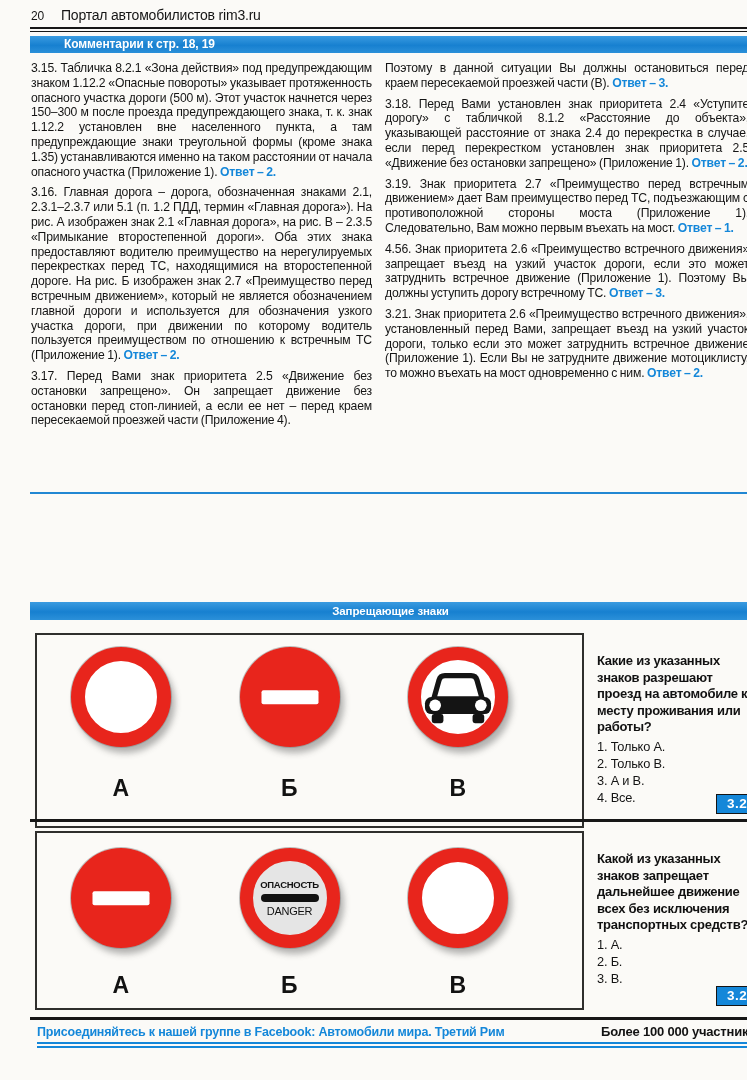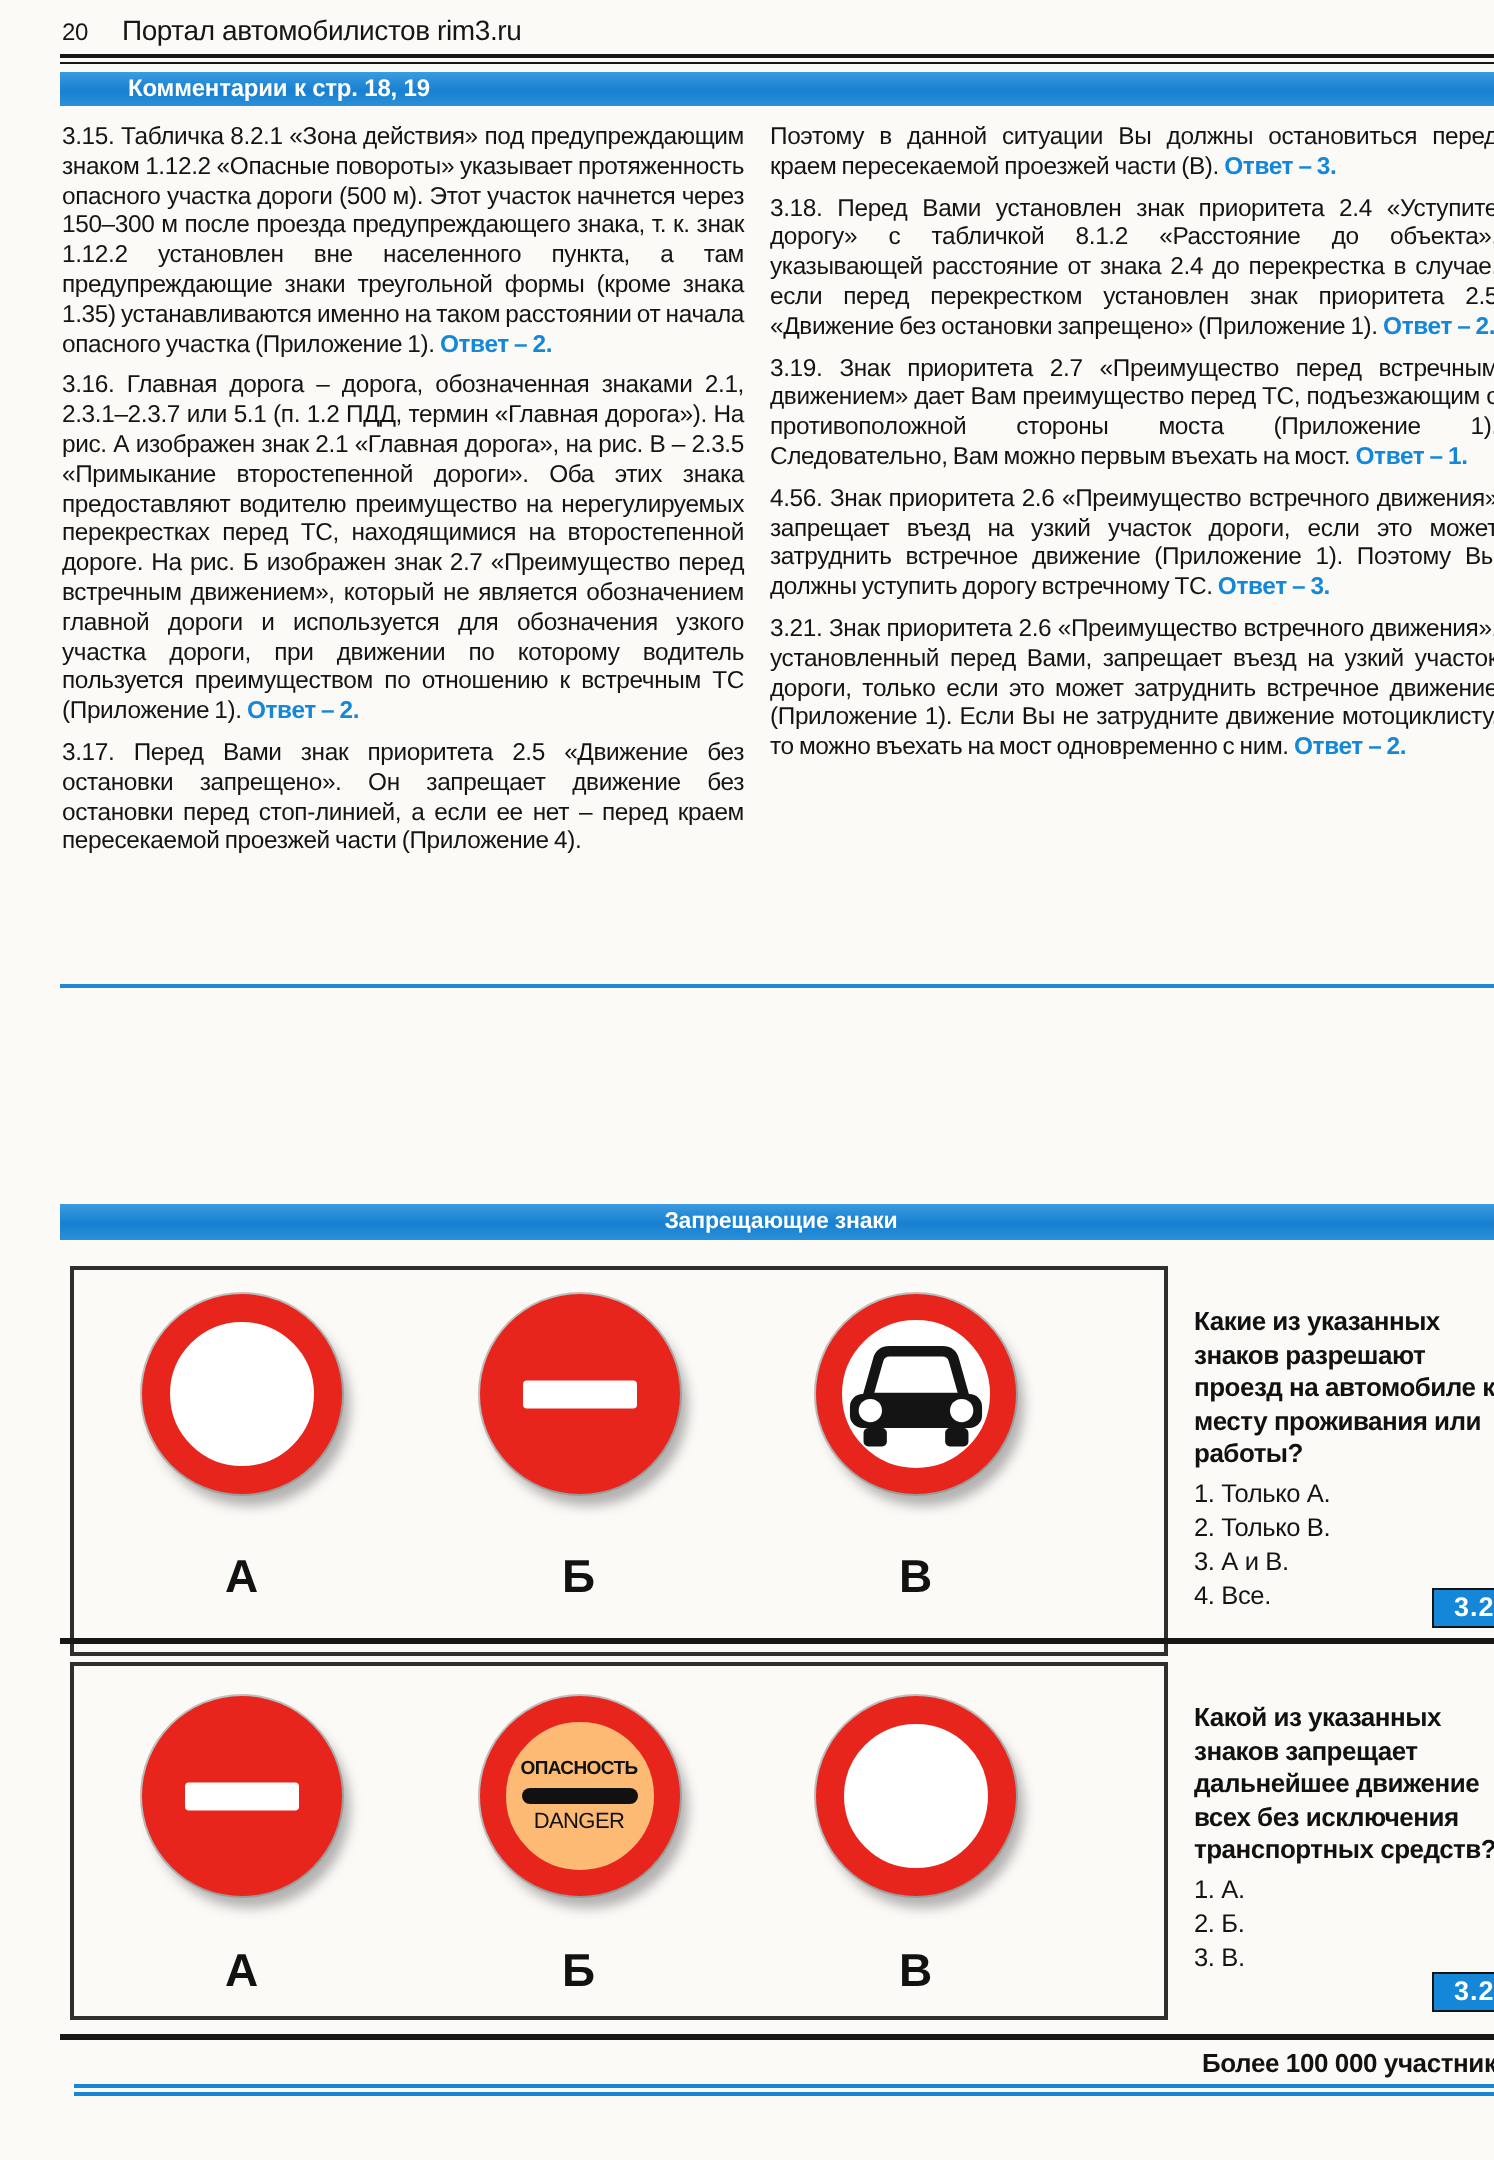--- a/index.html
+++ b/index.html
@@ -47,21 +47,21 @@
   .box-2 { top:831px; height:179px; padding-top:15px; }
   .sign-col { display:flex; flex-direction:column; align-items:center; width:100px; }
   .sign { width:100px; height:100px; border-radius:50%; position:relative; flex:none;
     box-shadow: 0 0 0 1px rgba(130,130,130,.5), 4px 6px 6px rgba(60,60,60,.38); }
   .sign-ring { background:#fff; border:14px solid #e8251c; }
   .sign-noentry { background:#e8251c; }
   .sign-noentry .bar { position:absolute; left:50%; top:50%; transform:translate(-50%,-50%);
     width:57px; height:13.5px; background:#fff; border-radius:2px; }
   .sign-car { background:#fff; border:13px solid #e8251c; display:flex; align-items:center; justify-content:center; }
   .sign-car svg { margin-top:2px; }
-  .sign-danger { background:#fdba74; border:13px solid #e8251c; display:flex; flex-direction:column; align-items:center; justify-content:center; }
+  .sign-danger { background:#e5e5e5; border:13px solid #e8251c; display:flex; flex-direction:column; align-items:center; justify-content:center; }
   .danger-word1 { font-size:9.5px; font-weight:bold; letter-spacing:-0.3px; color:#111; }
   .danger-stripe { width:58px; height:8px; background:#111; border-radius:4px; margin:3.5px 0; }
   .danger-word2 { font-size:11px; font-weight:normal; letter-spacing:-0.3px; color:#111; }
   .sign-letter { margin-top:28px; font-size:23px; font-weight:bold; color:#121212; letter-spacing:0.5px; }
   .box-2 .sign-letter { margin-top:24px; }
 
   .question { position:absolute; left:597px; width:152px; }
   .q1 { top:653px; }
   .q2 { top:851px; }
   .q-title { font-size:13px; font-weight:bold; line-height:16.5px; letter-spacing:-0.25px; margin-bottom:2px; color:#111; }
@@ -174,16 +174,17 @@
   <div class="question q2">
     <div class="q-title">Какой из указанных знаков запрещает дальнейшее движение всех без исключения транспортных средств?</div>
     <div class="q-opt">1. А.</div>
     <div class="q-opt">2. Б.</div>
     <div class="q-opt">3. В.</div>
   </div>
   <div class="task-badge badge-2">3.23</div>
 
   <div class="heavy-rule rule-bottom"></div>
 
+  <div class="footer-left">Присоединяйтесь к нашей группе в Facebook: Автомобили мира. Третий Рим</div>
   <div class="footer-right">Более 100 000 участников</div>
   <div class="footer-rule"></div>
 
 </div>
 
 </body></html>

